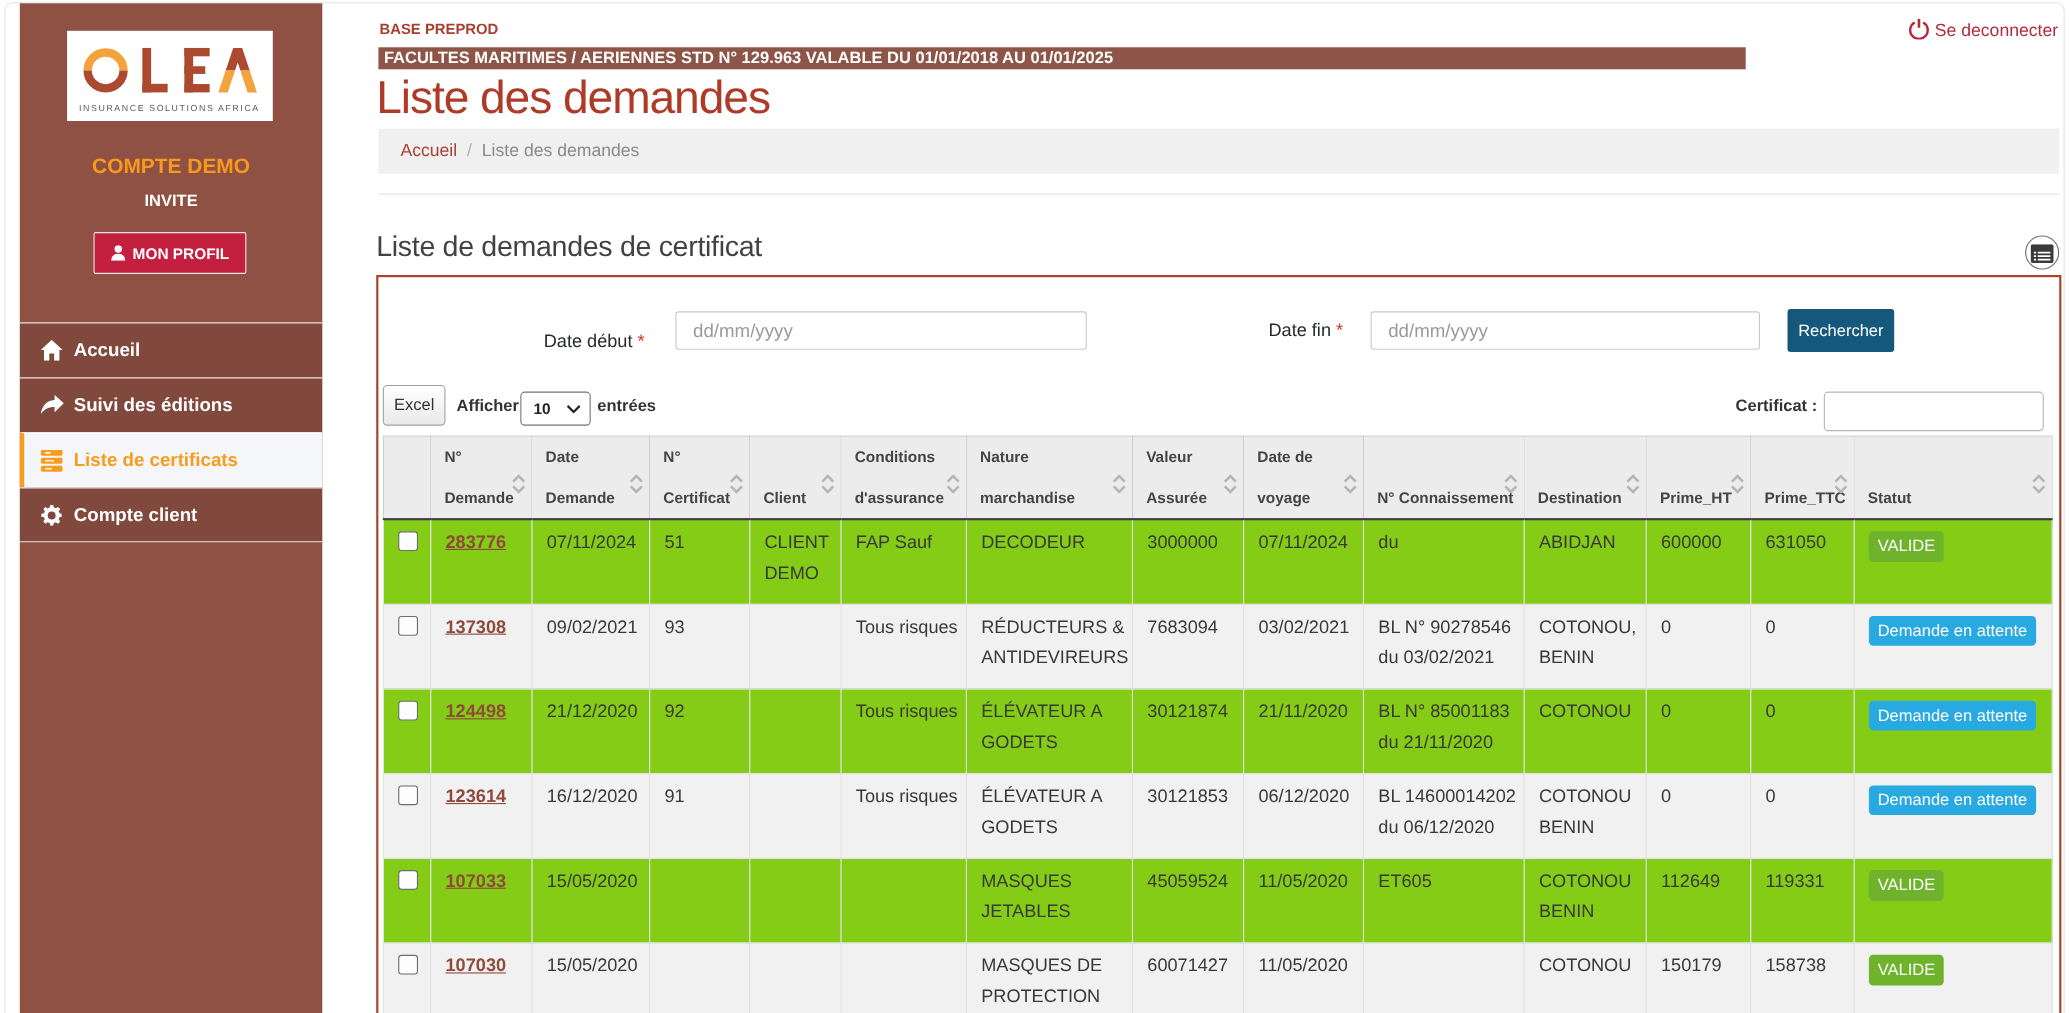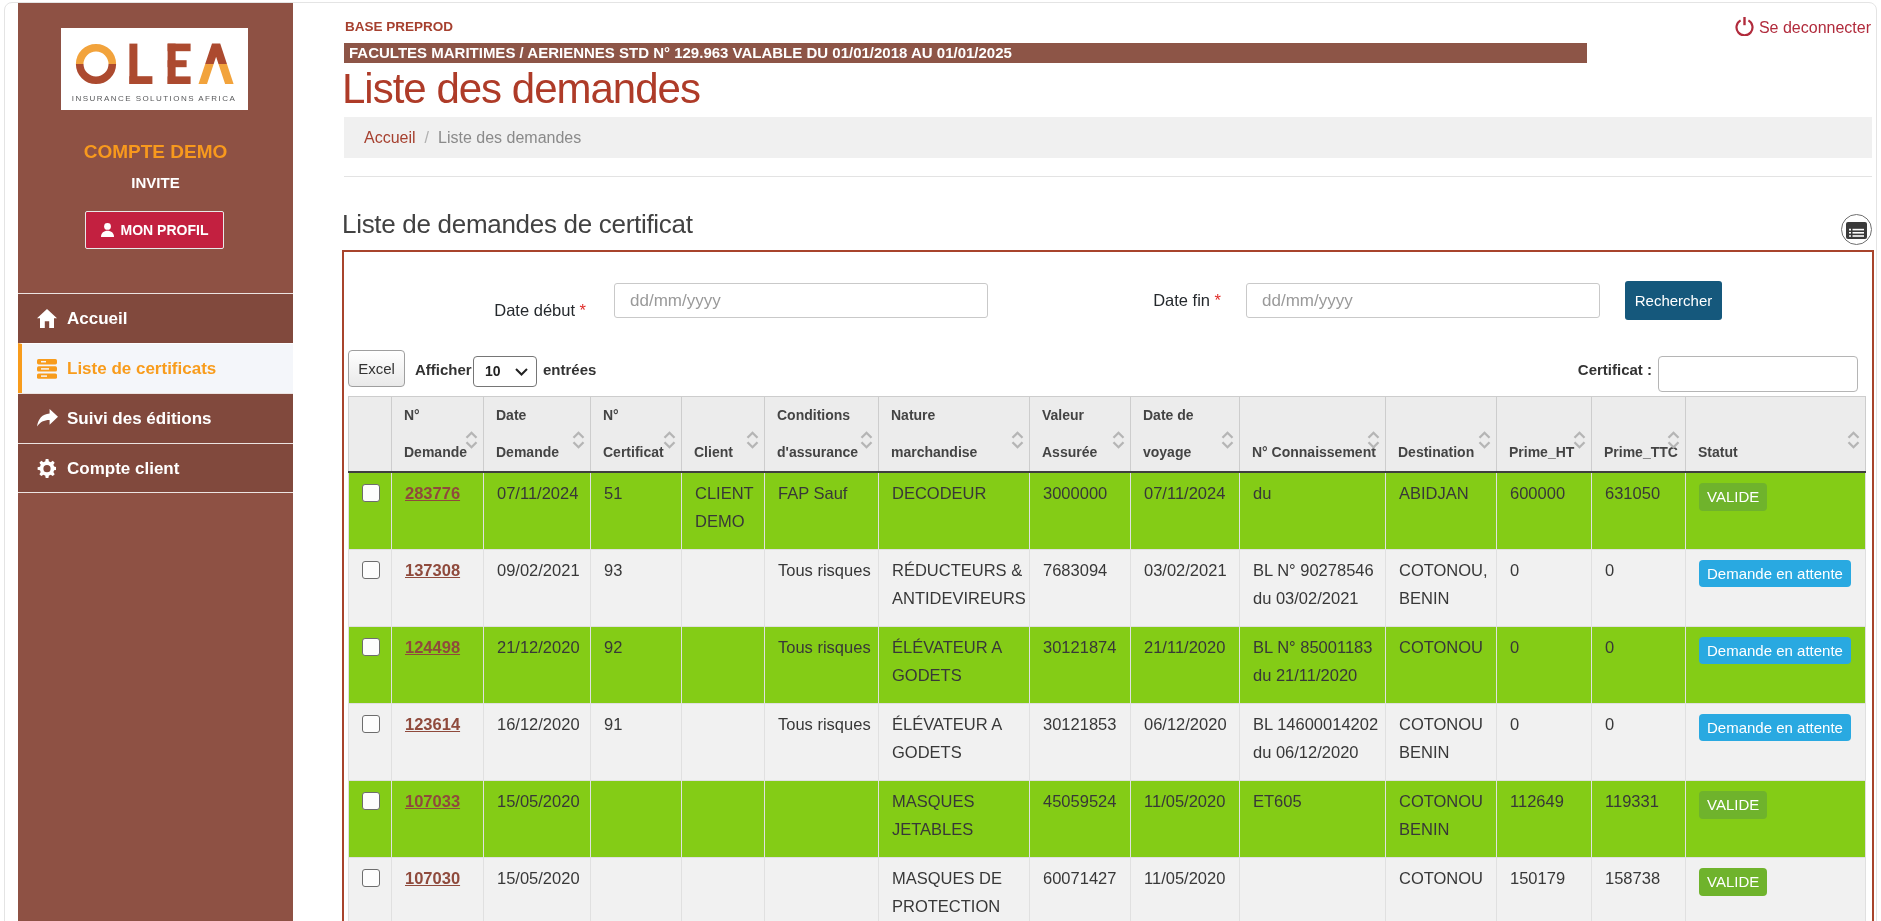--- a/index.html
+++ b/index.html
@@ -131,35 +131,35 @@
   <div id="invite">INVITE</div>
   <div id="profil"><svg width="13" height="14" viewBox="0 0 13 14" style="vertical-align:-2px; margin-right:7px;">
         <circle cx="6.5" cy="3.4" r="3.4" fill="#fff"></circle>
         <path d="M0 14 c0-4.2 2.9-6.3 6.5-6.3 s6.5 2.1 6.5 6.3 z" fill="#fff"></path>
       </svg>MON PROFIL</div>
   <div id="menu">
     <div class="mi"><svg width="20" height="19" viewBox="0 0 20 19">
           <path d="M10 0 L20 9.2 L17 9.2 L17 19 L12.2 19 L12.2 12.3 L7.8 12.3 L7.8 19 L3 19 L3 9.2 L0 9.2 Z" fill="#fff"></path>
           <rect x="8.6" y="13" width="2.8" height="6" fill="#814A3E"></rect>
         </svg>Accueil</div>
+    <div class="mi"><svg width="21" height="18" viewBox="0 0 21 18">
+          <path d="M21 7.7 L12.6 0 v4.6 C5 5.2 1.3 10 0 17.5 c3.1-4.4 6.7-6.5 12.6-6.5 v4.7 z" fill="#fff"></path>
+        </svg>Suivi des éditions</div>
     <div class="mi active"><svg width="20" height="20" viewBox="0 0 20 20">
           <g fill="#F89C1C">
             <rect x="0" y="0" width="20" height="5.4" rx="1.6"></rect>
             <rect x="0" y="7.2" width="20" height="5.4" rx="1.6"></rect>
             <rect x="0" y="14.4" width="20" height="5.4" rx="1.6"></rect>
           </g>
           <g stroke="#F4F6FA" stroke-width="1.5">
             <line x1="4" y1="2.7" x2="9" y2="2.7"></line>
             <line x1="4" y1="9.9" x2="12" y2="9.9"></line>
             <line x1="4" y1="17.1" x2="10" y2="17.1"></line>
           </g>
         </svg>Liste de certificats</div>
-    <div class="mi"><svg width="21" height="18" viewBox="0 0 21 18">
-          <path d="M21 7.7 L12.6 0 v4.6 C5 5.2 1.3 10 0 17.5 c3.1-4.4 6.7-6.5 12.6-6.5 v4.7 z" fill="#fff"></path>
-        </svg>Suivi des éditions</div>
     <div class="mi"><svg width="19" height="19" viewBox="0 0 19 19">
           <path d="M11.4 0 l.5 2.4 a7.3 7.3 0 0 1 1.8 .75 l2.1-1.35 1.9 1.9 -1.35 2.1 a7.3 7.3 0 0 1 .75 1.8 l2.4 .5 v2.7 l-2.4 .5 a7.3 7.3 0 0 1 -.75 1.8 l1.35 2.1 -1.9 1.9 -2.1-1.35 a7.3 7.3 0 0 1 -1.8 .75 l-.5 2.4 H8.7 l-.5-2.4 a7.3 7.3 0 0 1 -1.8-.75 l-2.1 1.35 -1.9-1.9 1.35-2.1 a7.3 7.3 0 0 1 -.75-1.8 L.6 10.85 v-2.7 l2.4-.5 a7.3 7.3 0 0 1 .75-1.8 L2.4 3.75 l1.9-1.9 2.1 1.35 a7.3 7.3 0 0 1 1.8-.75 L8.7 0 Z M10 6.1 a3.6 3.6 0 1 0 0 7.2 a3.6 3.6 0 0 0 0-7.2" fill="#fff" fill-rule="evenodd"></path>
         </svg>Compte client</div>
   </div>
 </div>
 
 <div id="basepreprod">BASE PREPROD</div>
 <div id="deconnect"><svg width="19" height="19" viewBox="0 0 19 19" style="vertical-align:-3px; margin-right:5px;">
       <path d="M5.6 3.4 a8 8 0 1 0 7.8 0" fill="none" stroke="#B12B3C" stroke-width="2.2"></path>
       <line x1="9.5" y1="0" x2="9.5" y2="8.2" stroke="#B12B3C" stroke-width="2.4"></line>

